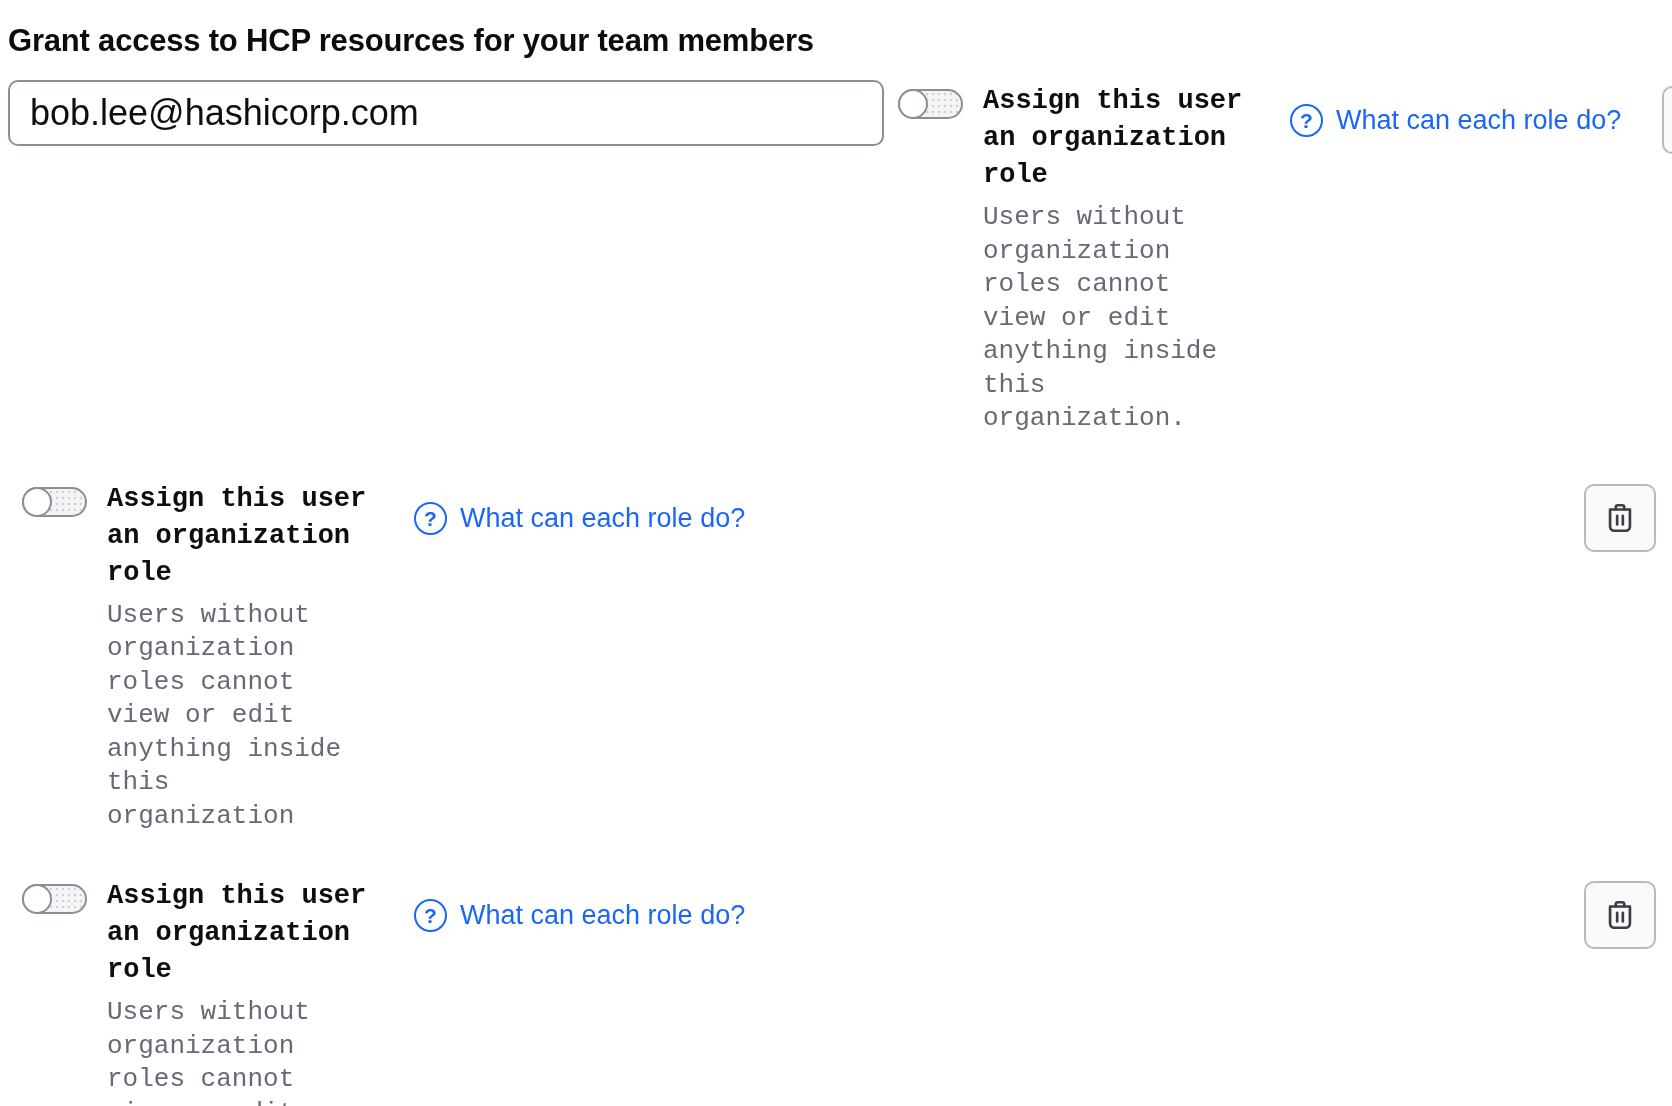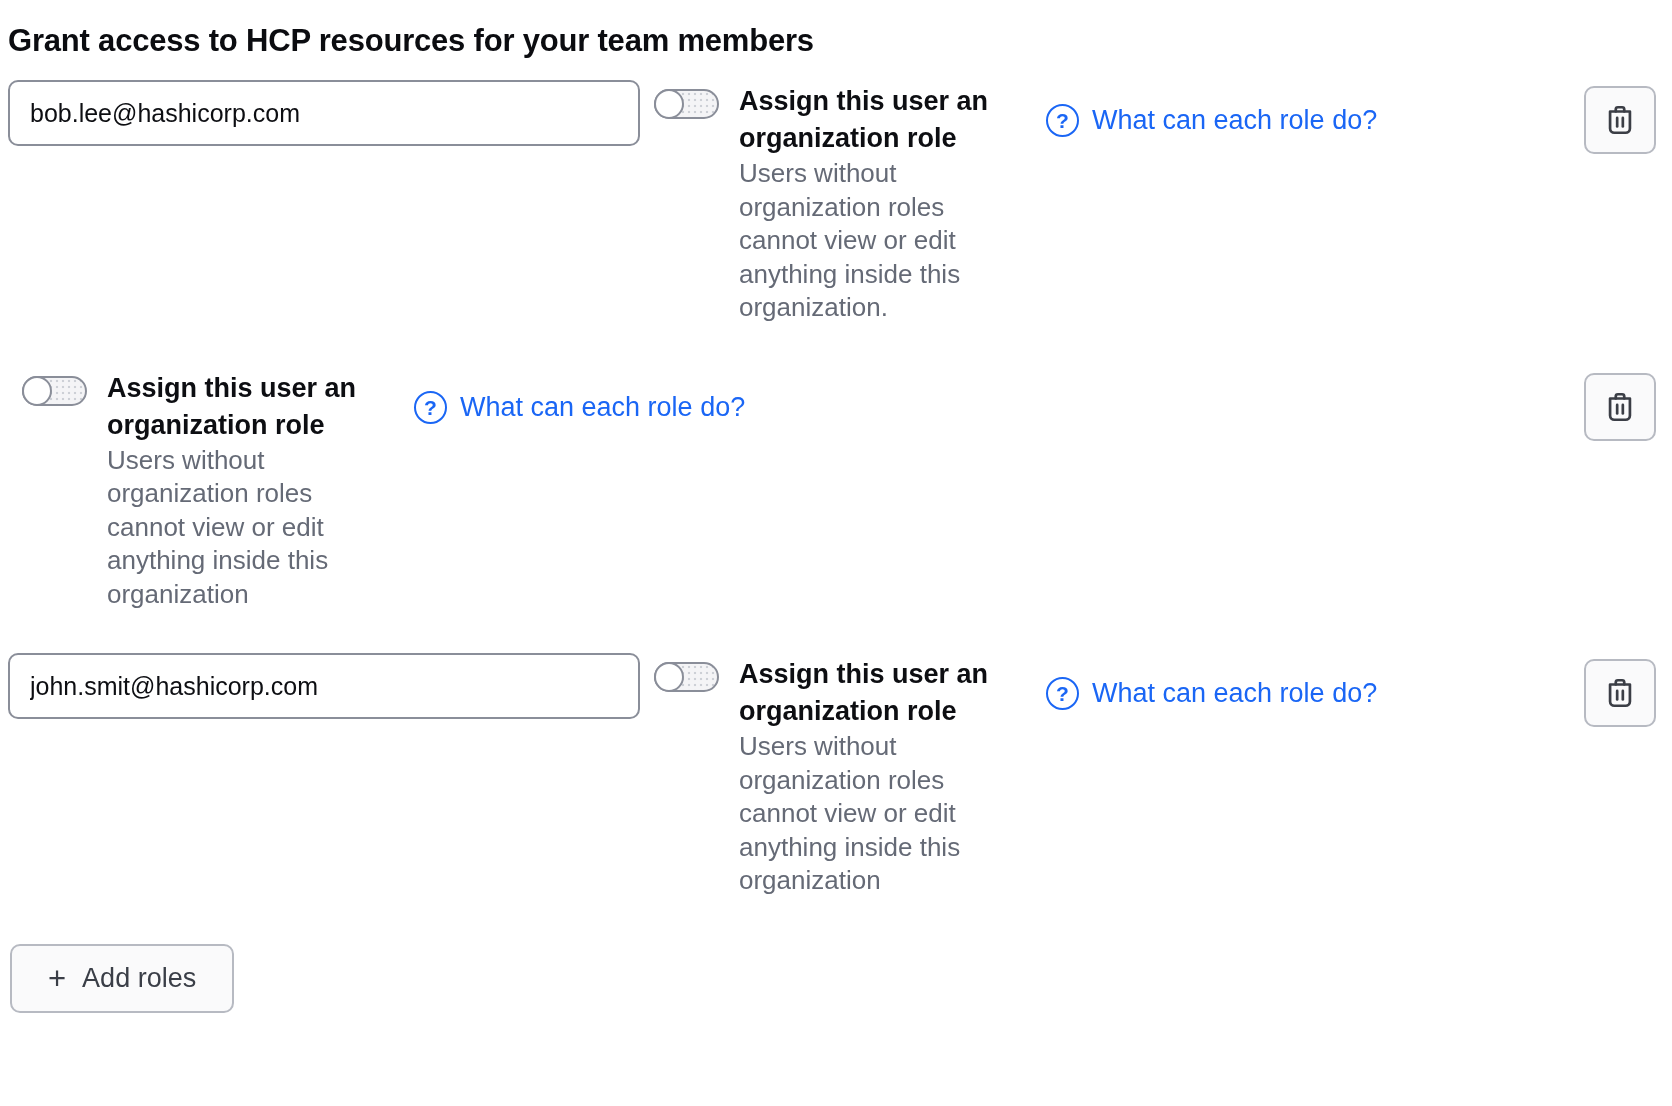--- a/index.html
+++ b/index.html
@@ -18,23 +18,23 @@
   .field-label {
     margin-top:36px;
     font-size:24px; font-weight:700; color:#0d0e12;
   }
 
   .rows { margin-top:20px; }
   .invite-row { display:flex; align-items:flex-start; }
   .invite-row + .invite-row { margin-top:42px; }
 
   .email-input {
-    width:632px; height:66px; box-sizing:border-box;
+    width:876px; height:66px; box-sizing:border-box;
     border:2px solid #8a8e99; border-radius:10px;
-    padding:0 20px; font-size:25px; color:#0d0e12;
+    padding:0 20px; font-size:36px; color:#0d0e12;
     font-family:"Liberation Sans", sans-serif;
     background:#fff; outline:none; flex-shrink:0;
   }
 
   .toggle {
     position:relative; flex-shrink:0;
     margin-left:14px; margin-top:9px;
     width:65px; height:30px; box-sizing:border-box;
     border:2px solid #8a8e99; border-radius:16px;
     background-color:#f4f4f6;
@@ -42,26 +42,27 @@
     background-size:6px 6px;
     cursor:pointer;
   }
   .toggle .knob {
     position:absolute; left:-2px; top:-2px;
     width:30px; height:30px; box-sizing:border-box;
     border:2px solid #8a8e99; border-radius:50%;
     background:#ffffff;
   }
 
-  .role-col { margin-left:20px; width:265px; flex-shrink:0; }
+  .role-col { margin-left:20px; width:265px; flex-shrink:0;font-family:Liberation Mono, monospace; }
   .role-title {
     margin-top:3px;
     font-size:27px; line-height:37px; font-weight:700; color:#0d0e12;
   }
   .role-desc {
+    margin-top:7px;
     font-size:26px; line-height:33.5px; font-weight:400; color:#656a76;
   }
 
   .help-link {
     margin-left:42px; margin-top:24px; width:372px; flex-shrink:0;
     display:flex; align-items:center; gap:13px;
     color:#1a66f5; font-size:27px; font-weight:500;
     cursor:pointer; text-decoration:none;
   }
   .q-icon {
@@ -145,21 +146,20 @@
             <path d="M9 6V4.5a1.5 1.5 0 0 1 1.5-1.5h3a1.5 1.5 0 0 1 1.5 1.5V6"></path>
             <path d="M5 6h14v12a3 3 0 0 1-3 3H8a3 3 0 0 1-3-3V6z"></path>
             <path d="M10 10.5v6"></path>
             <path d="M14 10.5v6"></path>
           </svg>
         </span>
       </button>
     </div>
 
     <div class="invite-row">
-      <input type="text" class="email-input" value="john.smit@hashicorp.com" style="">
       <div class="toggle" role="switch" aria-checked="false">
         <div class="knob"></div>
       </div>
       <div class="role-col">
         <div class="role-title">Assign this user an organization role</div>
         <div class="role-desc">Users without organization roles cannot view or edit anything inside this organization</div>
       </div>
       <a class="help-link">
         <span class="q-icon">?</span>
         <span>What can each role do?</span>

